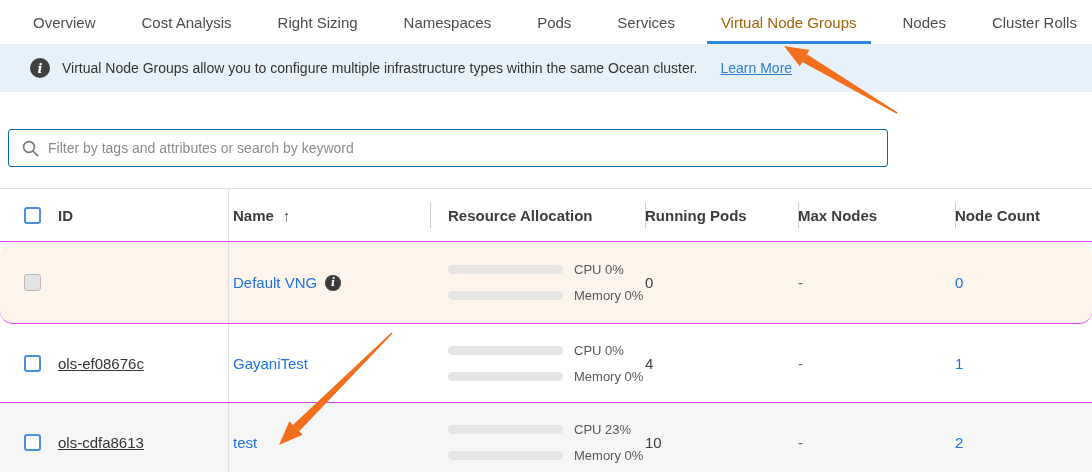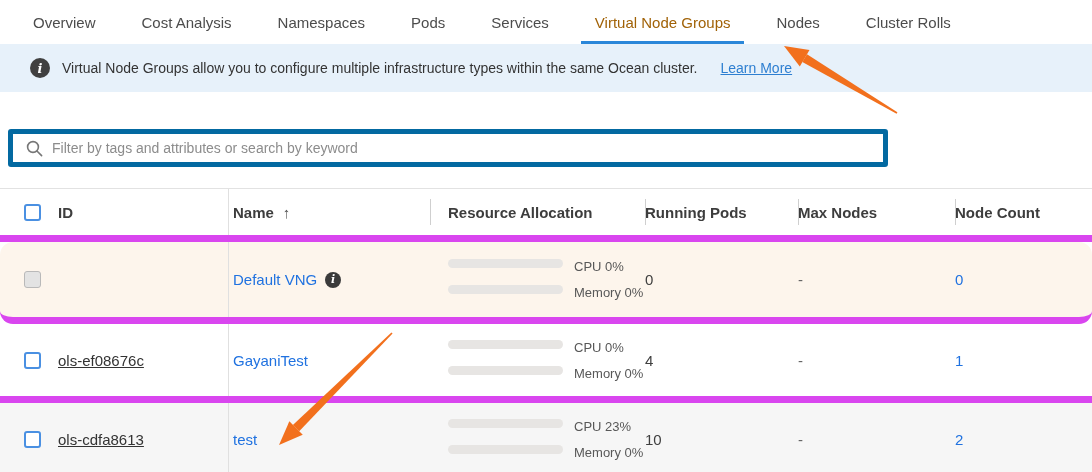--- a/index.html
+++ b/index.html
@@ -21,31 +21,31 @@
             padding-left:30px; font-size:14px; color:#333; }
   .info-circle { width:20px; height:20px; border-radius:50%; background:#404040;
             color:#fff; display:flex; align-items:center; justify-content:center;
             font-family:"DejaVu Serif",serif; font-weight:bold; font-size:13px;
             margin-right:12px; flex:0 0 auto; font-style:italic; }
   .banner a { color:#2e7fd1; text-decoration:underline; margin-left:23px; cursor:pointer; }
 
   
   .search-wrap { padding:37px 0 0 8px; }
   .search-box { display:flex; align-items:center; width:880px; height:38px;
-            border:5px solid #0369a1; border-radius:3px; background:#fff; padding-left:13px; }
+            border:1px solid #0369a1; border-radius:3px; background:#fff; padding-left:13px; }
   .search-box svg { flex:0 0 auto; margin-right:9px; }
   .search-box input { border:none; outline:none; flex:1; font-size:14px; color:#333;
             font-family:"Liberation Sans","DejaVu Sans",sans-serif; }
   .search-box input::placeholder { color:#8c8c8c; opacity:1; }
 
   
   .table { margin-top:21px; border-top:1px solid #e2e2e2; }
   .tr { display:grid;
         grid-template-columns:58px 170px 202px 215px 153px 157px 1fr;
-        align-items:stretch; border-bottom:7px solid #d946ef; background:#fff; }
+        align-items:stretch; border-bottom:1px solid #d946ef; background:#fff; }
   .tr.header { height:53px; }
   .tr.row1 { height:82px; background:#fdf5ec;border-radius:13px; }
   .tr.row2 { height:79px; }
   .tr.row3 { height:79px; background:#f6f6f6; }
   .td { display:flex; align-items:center; position:relative; min-width:0; }
   .td.cb { padding-left:24px; }
   .td.name { border-left:1px solid #e0e0e0; padding-left:4px; }
   .td.res { padding-left:18px; }
   .td.pods, .td.max, .td.count { padding-left:0; }
   .header .td { font-weight:bold; font-size:15px; color:#3d3d3d; }
@@ -58,41 +58,42 @@
   .checkbox.disabled { border:1px solid #b9b9b9; background:#e3e3e3; cursor:default; }
 
   .id-text { font-size:15px; color:#333;text-decoration:underline; }
   .link { font-size:15px; color:#2072e0; cursor:pointer; text-decoration:none; }
   .name-info { width:16px; height:16px; border-radius:50%; background:#3b3b3b; color:#fff;
         display:inline-flex; align-items:center; justify-content:center;
         font-family:"DejaVu Serif",serif; font-weight:bold; font-style:italic;
         font-size:11px; margin-left:8px; }
 
   .res-group { display:flex; flex-direction:column; gap:11px; width:100%; }
-  .res-line { display:flex; align-items:flex-start; }
+  .res-line { display:flex; align-items:center; }
   .bar { width:115px; height:9px; border-radius:5px; background:#e7e5e3;
         overflow:hidden; flex:0 0 auto; }
   .bar .fill { height:100%; background:#5d96cf; border-radius:5px; }
   .res-label { font-size:13px; color:#585858; margin-left:11px; white-space:nowrap; }
 
   .value-text { font-size:15px; color:#3f3f3f; }
   .dash { font-size:15px; color:#666; }
 
   
   #overlay { position:absolute; left:0; top:0; width:1092px; height:472px;
              pointer-events:none; z-index:10; }
 </style>
 </head>
 <body>
 
 <div class="page">
 
   <div class="tabbar">
     <div class="tab">Overview</div>
     <div class="tab">Cost Analysis</div>
+    <div class="tab">Right Sizing</div>
     <div class="tab">Namespaces</div>
     <div class="tab">Pods</div>
     <div class="tab">Services</div>
     <div class="tab active">Virtual Node Groups</div>
     <div class="tab">Nodes</div>
     <div class="tab">Cluster Rolls</div>
 
   </div>
 
   <div class="banner">

